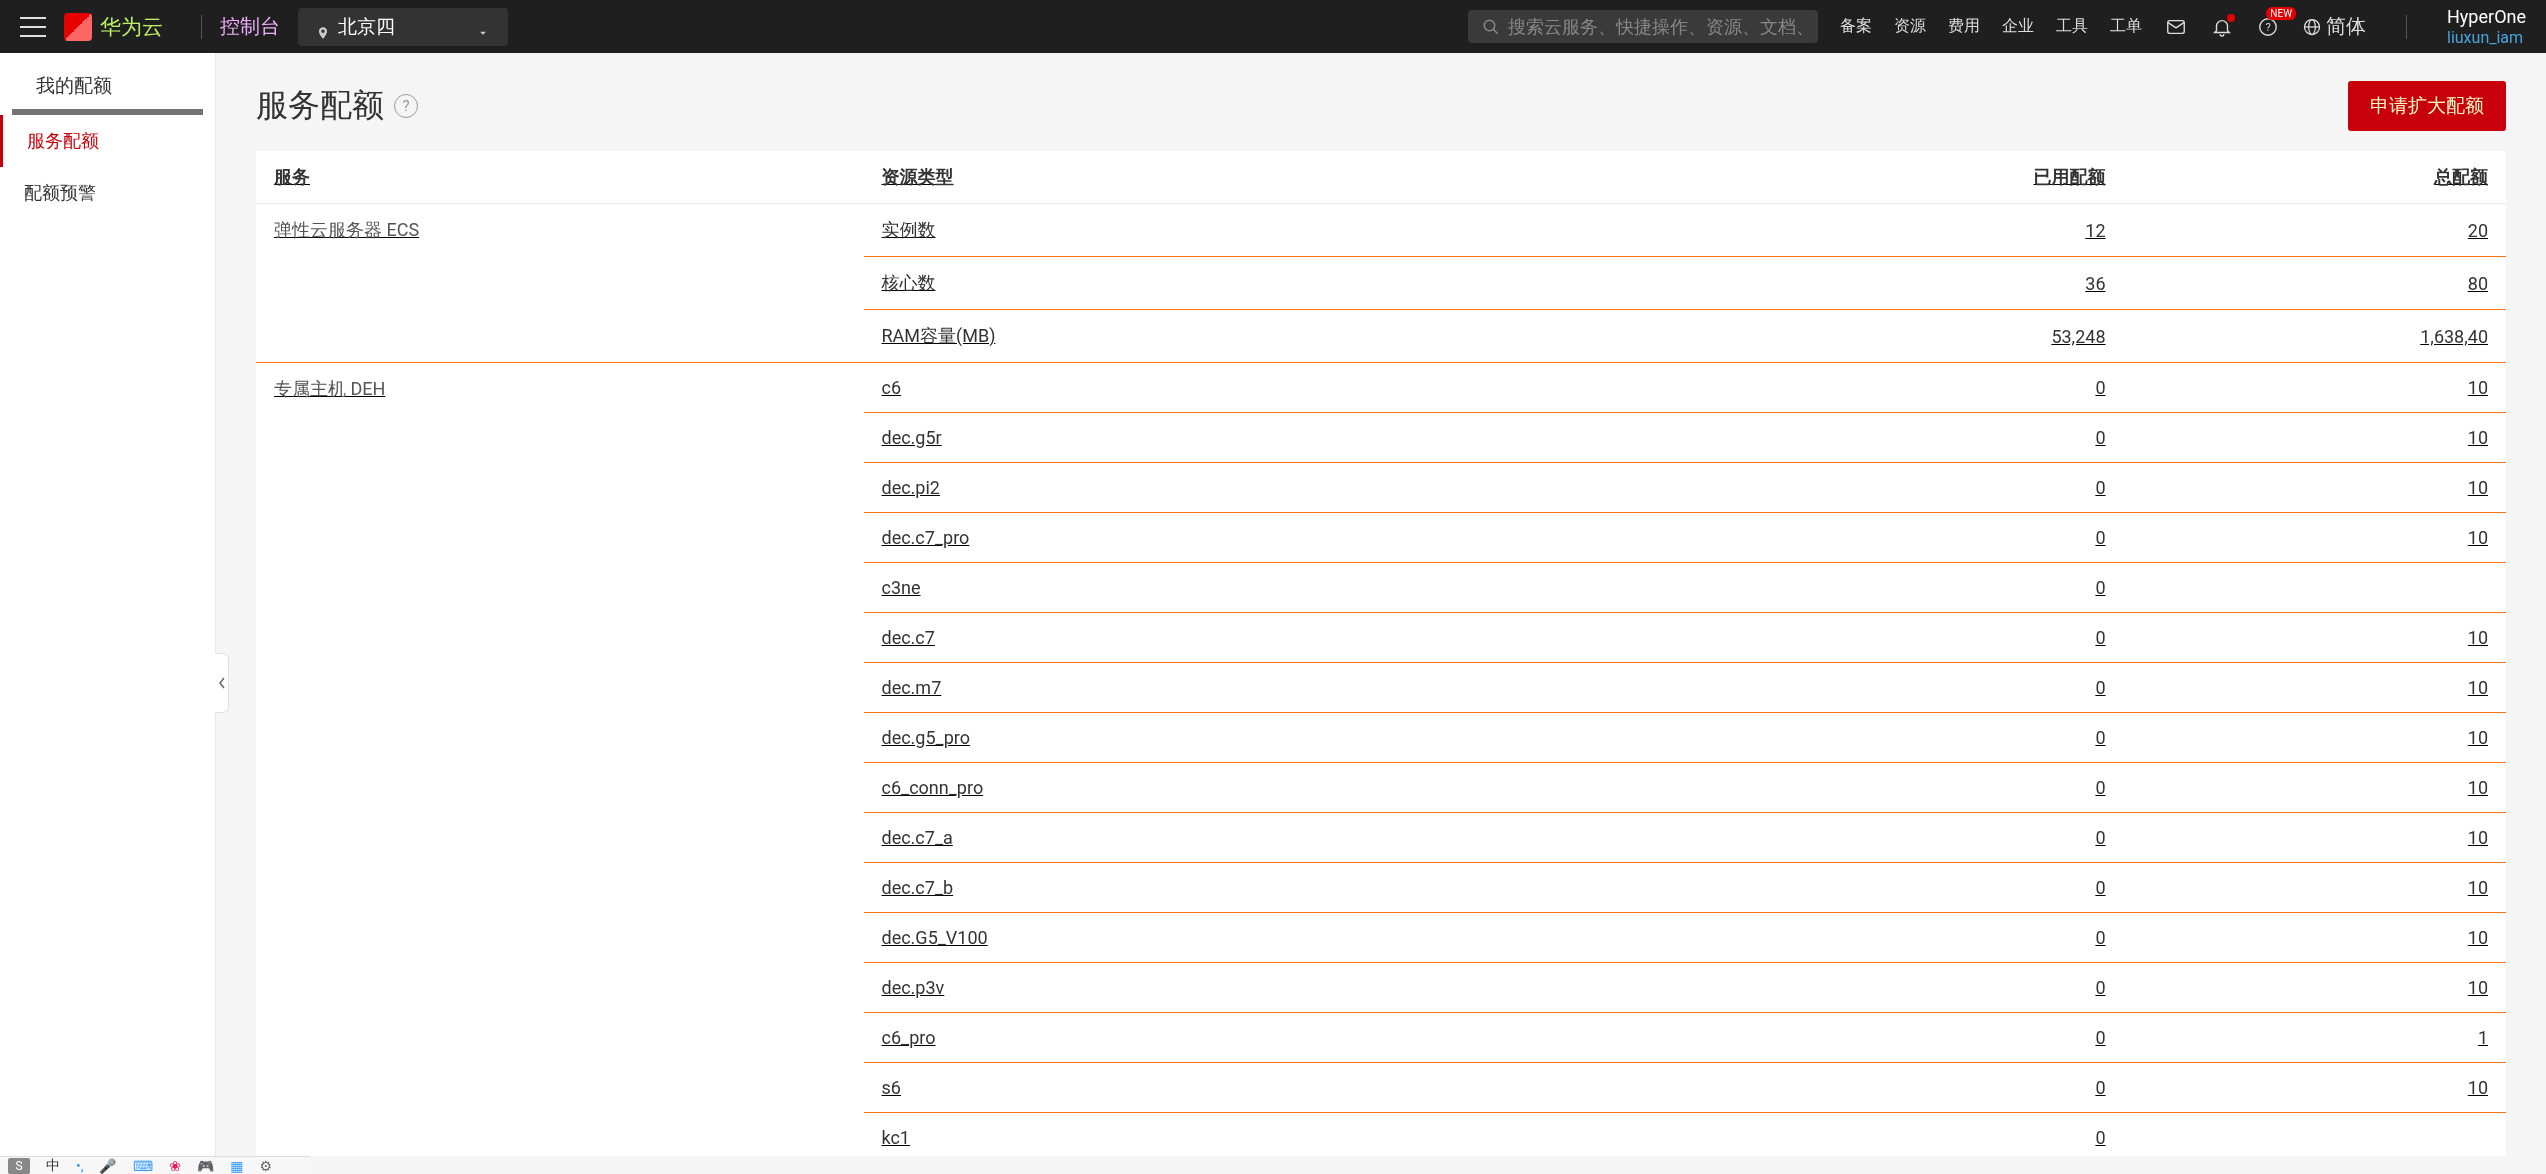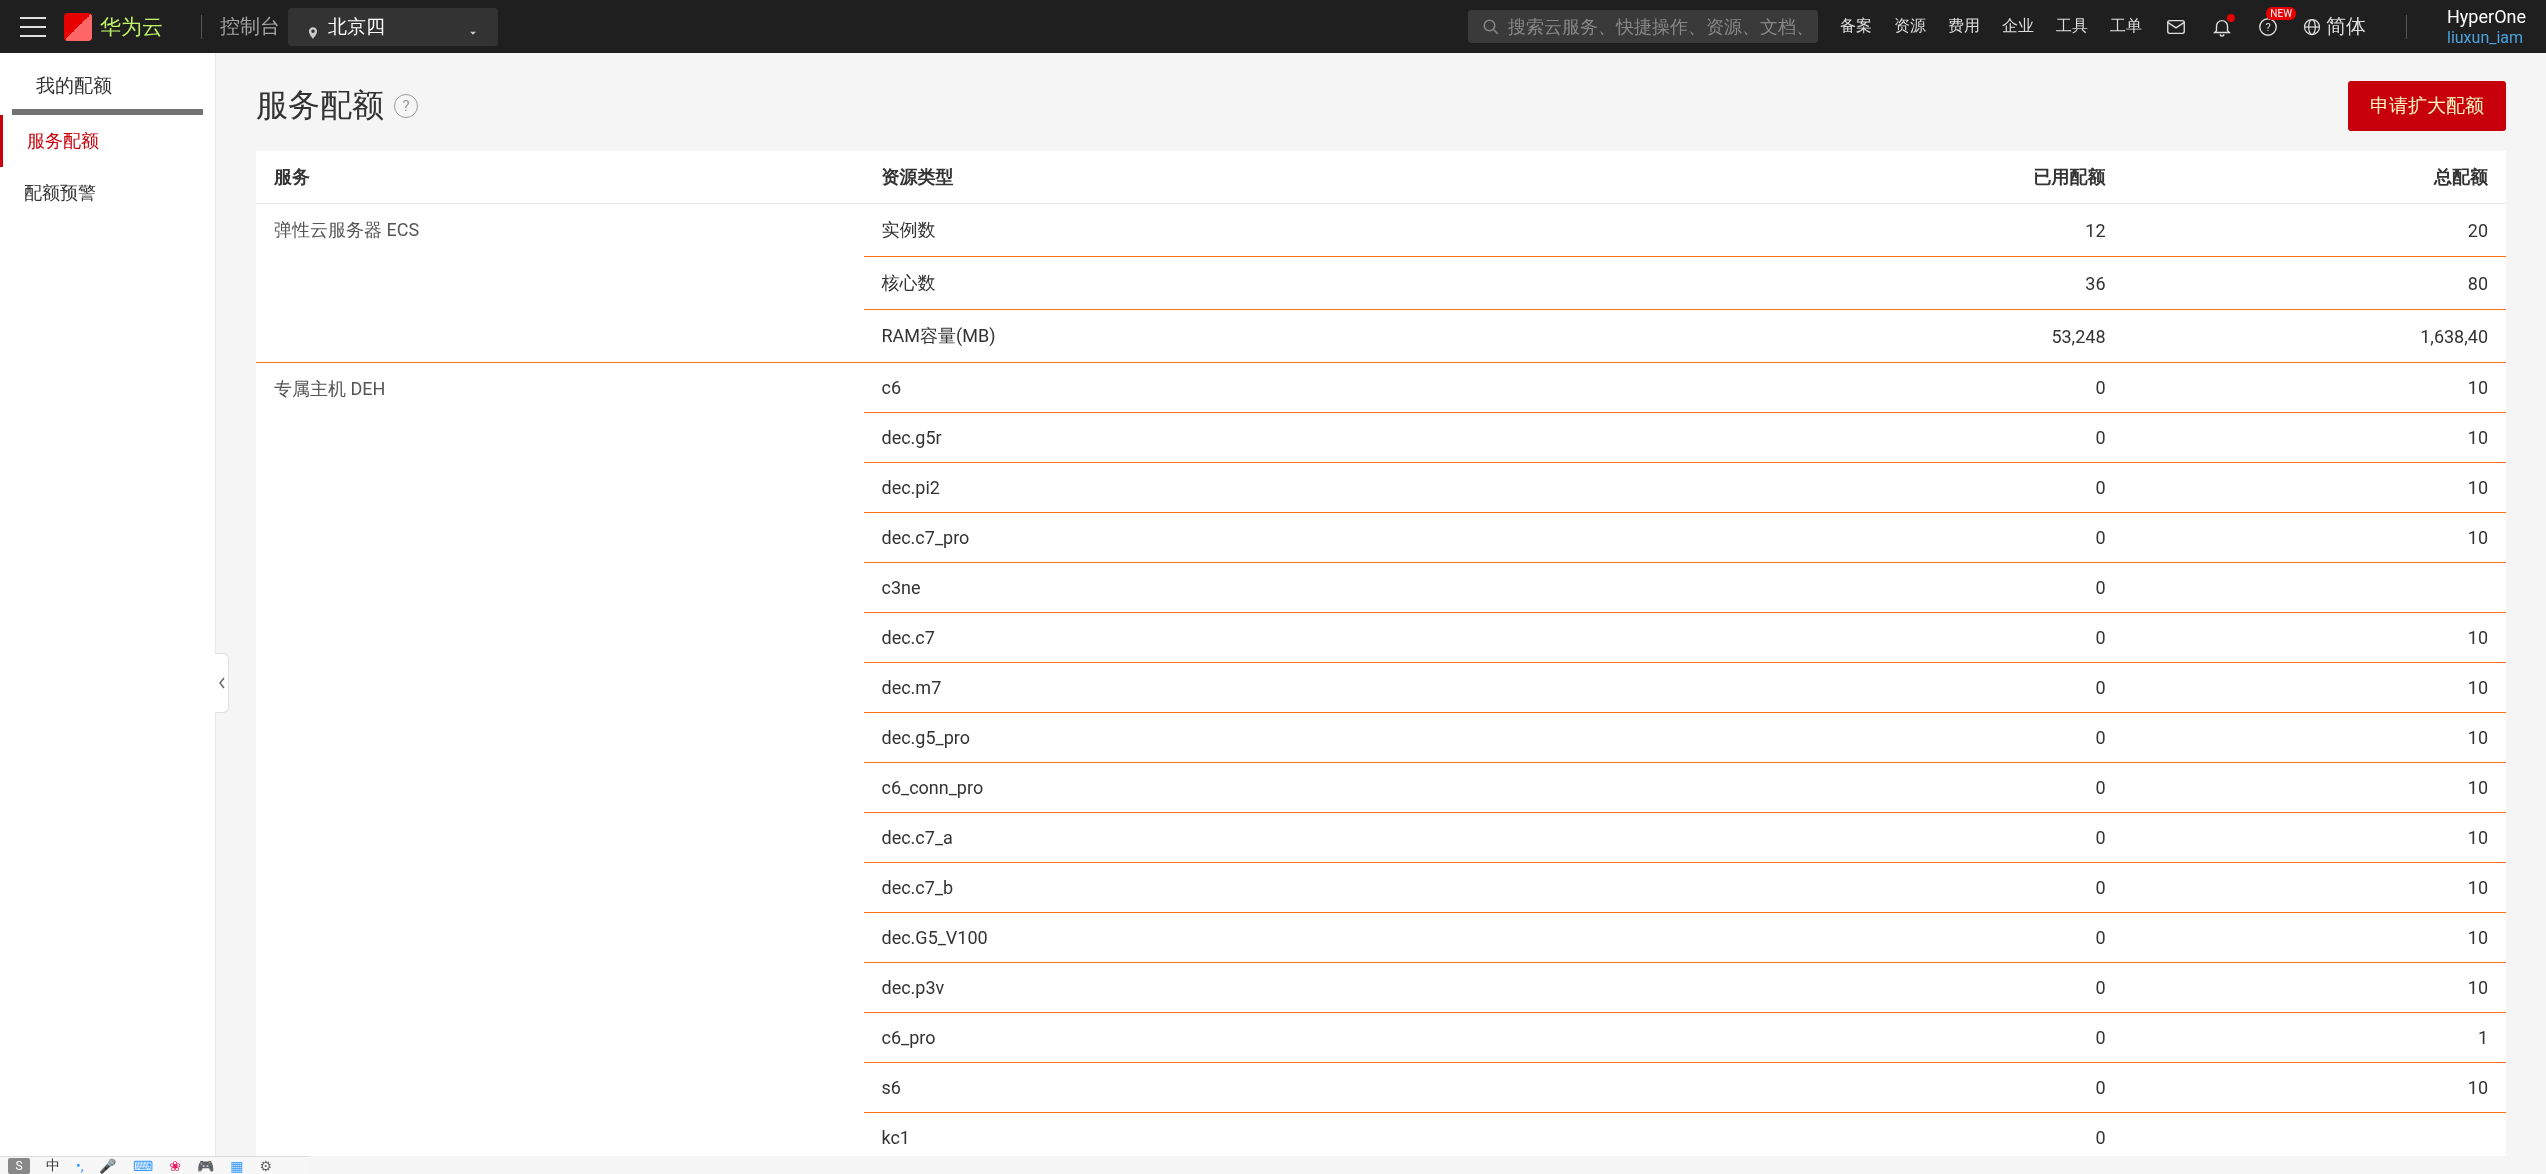--- a/index.html
+++ b/index.html
@@ -5,21 +5,21 @@
 * { margin: 0; padding: 0; box-sizing: border-box; font-family: -apple-system, BlinkMacSystemFont, "Segoe UI", Roboto, "Microsoft YaHei", sans-serif; }
 body { background: #f5f5f5; width: 2546px; height: 1174px; overflow: hidden; position: relative; }
 
 
 .topbar { height: 53px; background: #1f1f1f; color: #e0e0e0; display: flex; align-items: center; padding: 0 20px; font-size: 20px; }
 .hamburger { width: 26px; height: 20px; display: flex; flex-direction: column; justify-content: space-between; cursor: pointer; margin-right: 18px; }
 .hamburger span { height: 2px; background: #e0e0e0; }
 .logo-img { width: 28px; height: 28px; background: linear-gradient(135deg, #e60000 50%, #ff6666 50%); border-radius: 4px; margin-right: 8px; }
 .brand { color: #bef264; margin-right: 20px; font-size: 21px; }
 .divider-v { width: 1px; height: 24px; background: #555; margin: 0 18px; }
-.console-link { color: #a3a3a3; margin-right: 8px; font-size: 20px; }
+.console-link { color: #f0abfc; margin-right: 18px; font-size: 20px; }
 .region-select { background: #333; border-radius: 4px; padding: 6px 18px; display: flex; align-items: flex-end; gap: 8px; cursor: pointer; min-width: 210px; }
 .region-select svg { width: 14px; height: 14px; fill: #ccc; }
 .region-name { flex: 1; color: #fff; font-size: 19px; }
 .chevron-down { width: 14px; height: 14px; }
 
 .topbar-right { margin-left: auto; display: flex; align-items: center; gap: 22px; }
 .search-box { background: #3a3a3a; border-radius: 4px; padding: 6px 14px; display: flex; align-items: center; gap: 8px; width: 350px; }
 .search-box input { background: transparent; border: none; color: #aaa; font-size: 18px; flex: 1; outline: none; }
 .search-box input::placeholder { color: #888; }
 .nav-link { color: #ddd; font-size: 16px; cursor: pointer; }
@@ -39,21 +39,21 @@
 .sidebar-item.active { color: #c7000b; border-left: 3px solid #c7000b; background: #fff; }
 .collapse-handle { position: absolute; top: 600px; right: -14px; width: 14px; height: 60px; background: #fff; border: 1px solid #e0e0e0; border-left: none; border-radius: 0 6px 6px 0; display: flex; align-items: center; justify-content: center; cursor: pointer; }
 
 
 .main { position: absolute; top: 53px; left: 216px; right: 0; bottom: 18px; padding: 28px 40px; overflow-y: auto; }
 .page-header { display: flex; align-items: center; margin-bottom: 20px; }
 .page-title { font-size: 32px; color: #333; margin-right: 10px; }
 .help-icon { width: 24px; height: 24px; border: 1.5px solid #999; border-radius: 50%; display: flex; align-items: center; justify-content: center; color: #999; font-size: 15px; cursor: pointer; }
 .primary-btn { margin-left: auto; background: #c7000b; color: #fef9c3; border: none; padding: 12px 22px; font-size: 19px; border-radius: 3px; cursor: pointer; }
 
-.quota-table { width: 100%; background: #fff; border-collapse: collapse; }
+.quota-table { width: 100%; background: #fff; border-collapse: collapse; text-decoration: underline; }
 .quota-table th { text-align: left; padding: 14px 18px; font-size: 18px; font-weight: 600; color: #333; border-bottom: 1px solid #e8e8e8; background: #fff; }
 .quota-table th.num, .quota-table td.num { text-align: right; }
 .quota-table td { padding: 14px 18px; font-size: 18px; color: #333; border-bottom: 1px solid #f97316; }
 .quota-table td.svc { vertical-align: top; color: #555; }
 
 
 .ime-bar { position: absolute; bottom: 0; left: 0; height: 18px; background: #f7f7f7; border-top: 1px solid #ddd; display: flex; align-items: center; gap: 16px; padding: 0 8px; font-size: 14px; width: 310px; }
 .ime-s { width: 22px; height: 16px; background: #888; color: #fff; display: flex; align-items: center; justify-content: center; font-size: 12px; border-radius: 2px; }
 .ime-icon { color: #3399ff; font-size: 14px; }
 </style>

